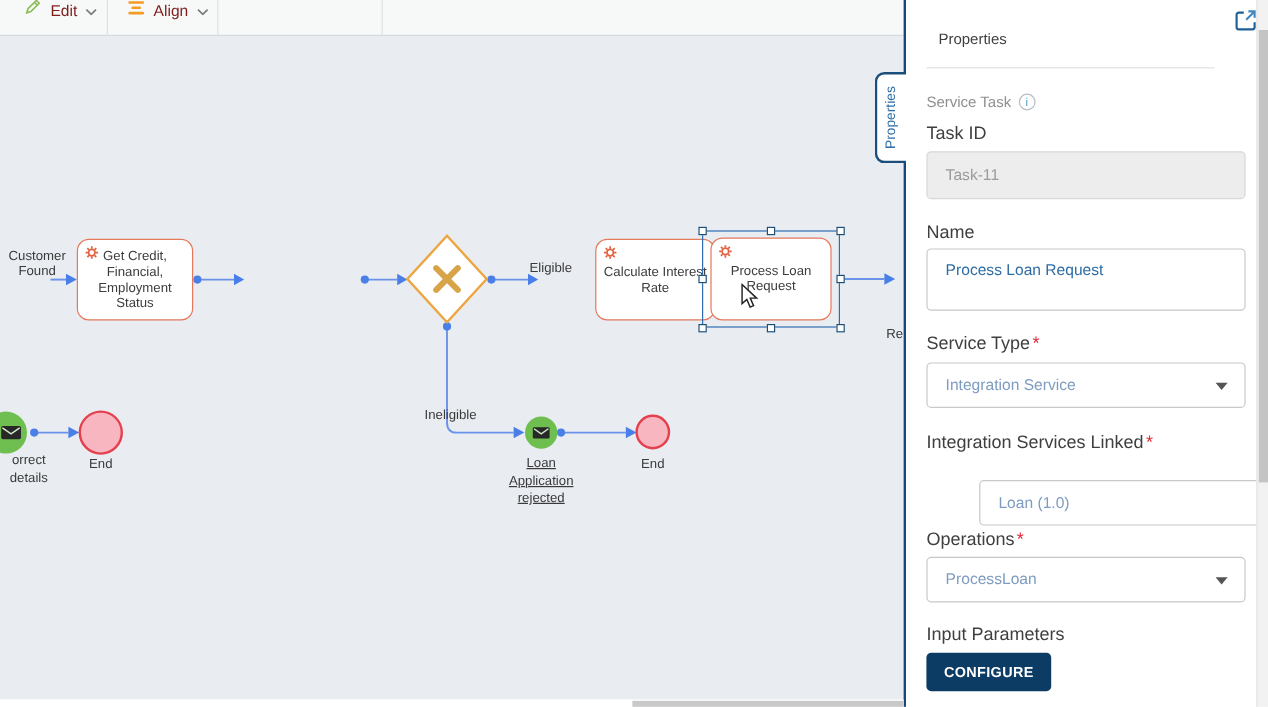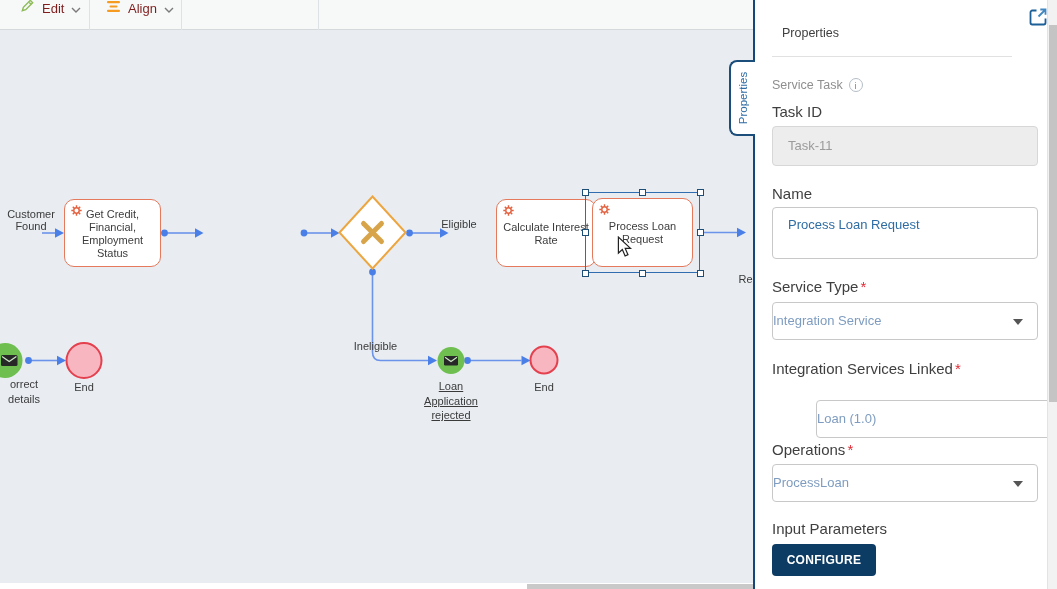--- a/index.html
+++ b/index.html
@@ -49,21 +49,21 @@
   .info-icon { width:14px; height:14px; border:1px solid #b5bec6; border-radius:50%;
     color:#4a9bc4; font-size:9.5px; display:flex; align-items:center; justify-content:center; }
   .p-label { position:absolute; left:17px; font-size:15px; color:#3f3f3f; }
   .req { color:#e02b35; margin-left:2px; }
   .p-input { position:absolute; left:17px; width:266px; border-radius:4px; font-size:13px; }
   .disabled-input { background:#ededed; border:1px solid #d7d7d7; color:#9b9b9b;
     height:40px; line-height:38px; padding-left:15px; }
   .text-area { background:#fff; border:1px solid #c8c8c8; color:#2e6da4;
     height:52px; padding:9px 0 0 15px; }
   .select { background:#fff; border:1px solid #c8c8c8; color:#7e9cc0; height:38px;
-    line-height:36px; cursor:pointer; }
+    line-height:36px; padding-left:15px; cursor:pointer; }
   .caret { position:absolute; right:14px; top:16px; width:0; height:0;
     border-left:5px solid transparent; border-right:5px solid transparent;
     border-top:6px solid #555; }
   #configure-btn { position:absolute; left:17px; top:544px; width:104px; height:32px;
     background:#0c3c64; border:none; border-radius:4px; color:#fff; font-size:12px;
     font-weight:bold; letter-spacing:.3px; cursor:pointer;
     font-family:"Liberation Sans", sans-serif; }
   #popout-icon { position:absolute; left:273px; top:7px; width:20px; height:20px; cursor:pointer; }
 
   

